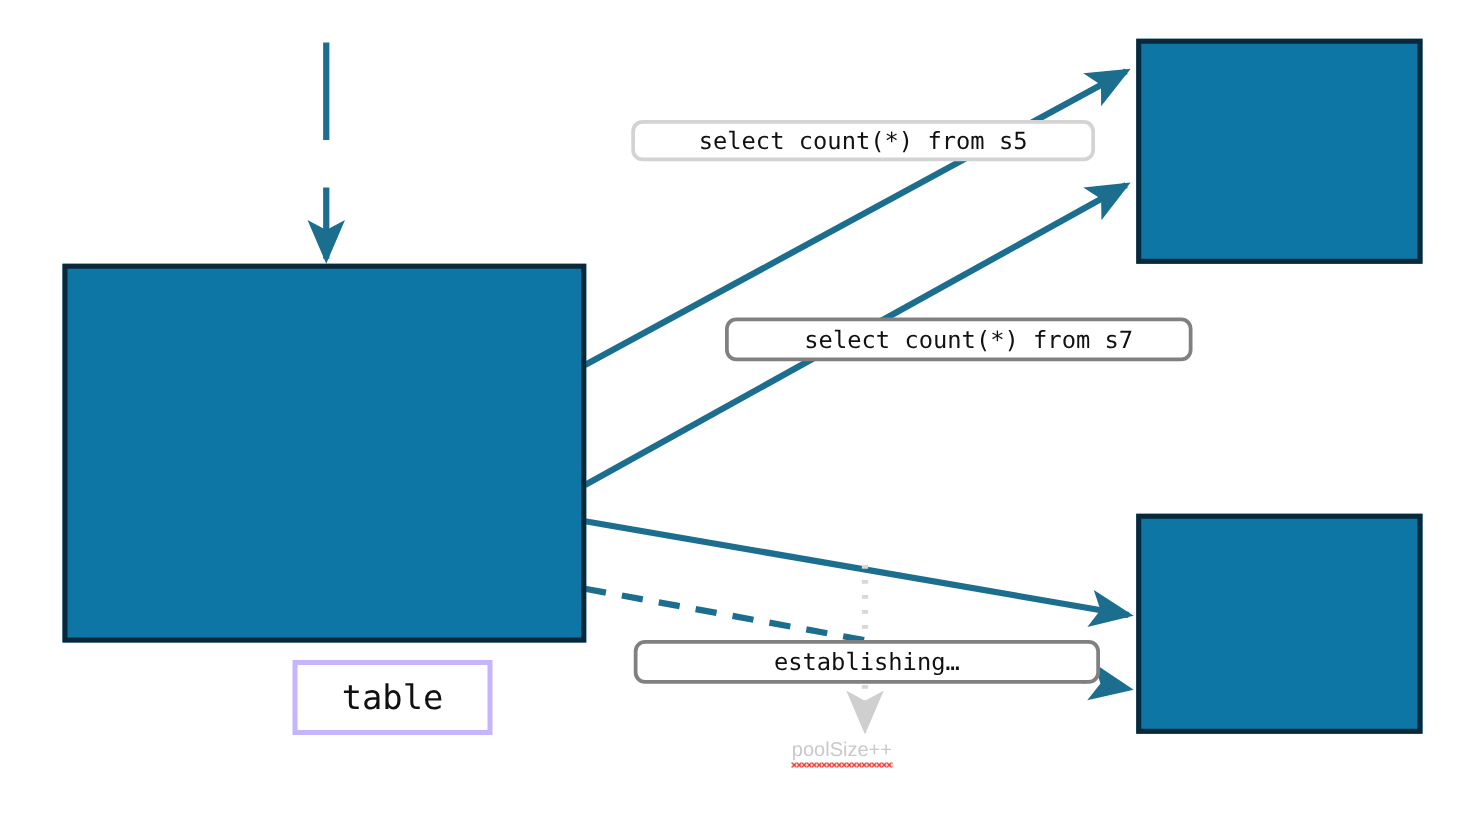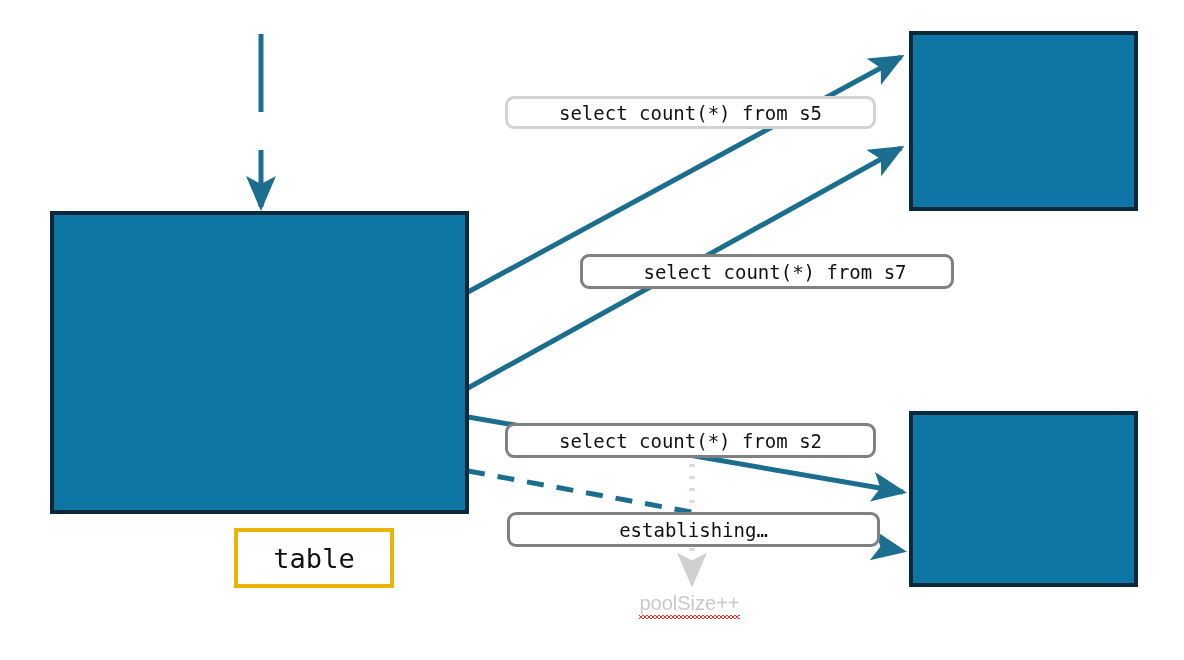--- a/index.html
+++ b/index.html
@@ -32,21 +32,21 @@
     box-sizing: border-box;
   }
   #pool-main { left: 50px;  top: 211px; width: 419px; height: 303px; }
   #pool-top  { left: 909px; top: 31px;  width: 229px; height: 180px; }
   #pool-bot  { left: 909px; top: 411px; width: 229px; height: 176px; }
 
   
   .cell {
     position: absolute;
     background: #ffffff;
-    border: 4px solid #eab308;
+    border: 4px solid #c4b5fd;
     box-sizing: border-box;
     display: flex;
     align-items: center;
     justify-content: center;
     font-family: "DejaVu Sans Mono", "Liberation Mono", monospace;
     color: #111111;
   }
   .cell-big  { font-size: 27px; }
 
   
@@ -72,26 +72,26 @@
   #lbl-table  { left: 50px;  top: 110px; width: 419px; height: 44px; }
   #lbl-s5     { left: 505px; top: 96px;  width: 371px; height: 33px; }
   #lbl-s3     { left: 505px; top: 125px; width: 371px; height: 33px; }
   #lbl-s7     { left: 580px; top: 254px; width: 374px; height: 35px; padding-left: 16px; }
   #lbl-s2     { left: 505px; top: 423px; width: 371px; height: 35px; }
   #lbl-est    { left: 507px; top: 512px; width: 373px; height: 35px; }
 
   
   #note-poolsize {
     position: absolute;
-    left: 592px;
+    left: 576px;
     top: 592px;
     width: 195px;
     text-align: center;
     font-family: "Liberation Sans", sans-serif;
-    font-size: 20px;
+    font-size: 16px;
     color: #c9c9c9;
     white-space: nowrap;
   }
   #note-poolsize .squiggle {
     position: relative;
     display: inline-block;
     padding-bottom: 2px;
   }
   #note-poolsize .squiggle::after {
     content: "";
@@ -151,21 +151,20 @@
     
     
   </div>
 
 
   <div id="lbl-s5" class="qlabel ghost">select count(*) from s5</div>
 
 
   <div id="lbl-s7" class="qlabel">select count(*) from s7</div>
 
-  <div id="lbl-s2" class="qlabel">select count(*) from s2</div>
 
   <div id="lbl-est" class="qlabel">establishing…</div>
 
   <div id="note-poolsize">
     <span class="squiggle">poolSize++</span>
   </div>
 
 </div>
 
 </body></html>

